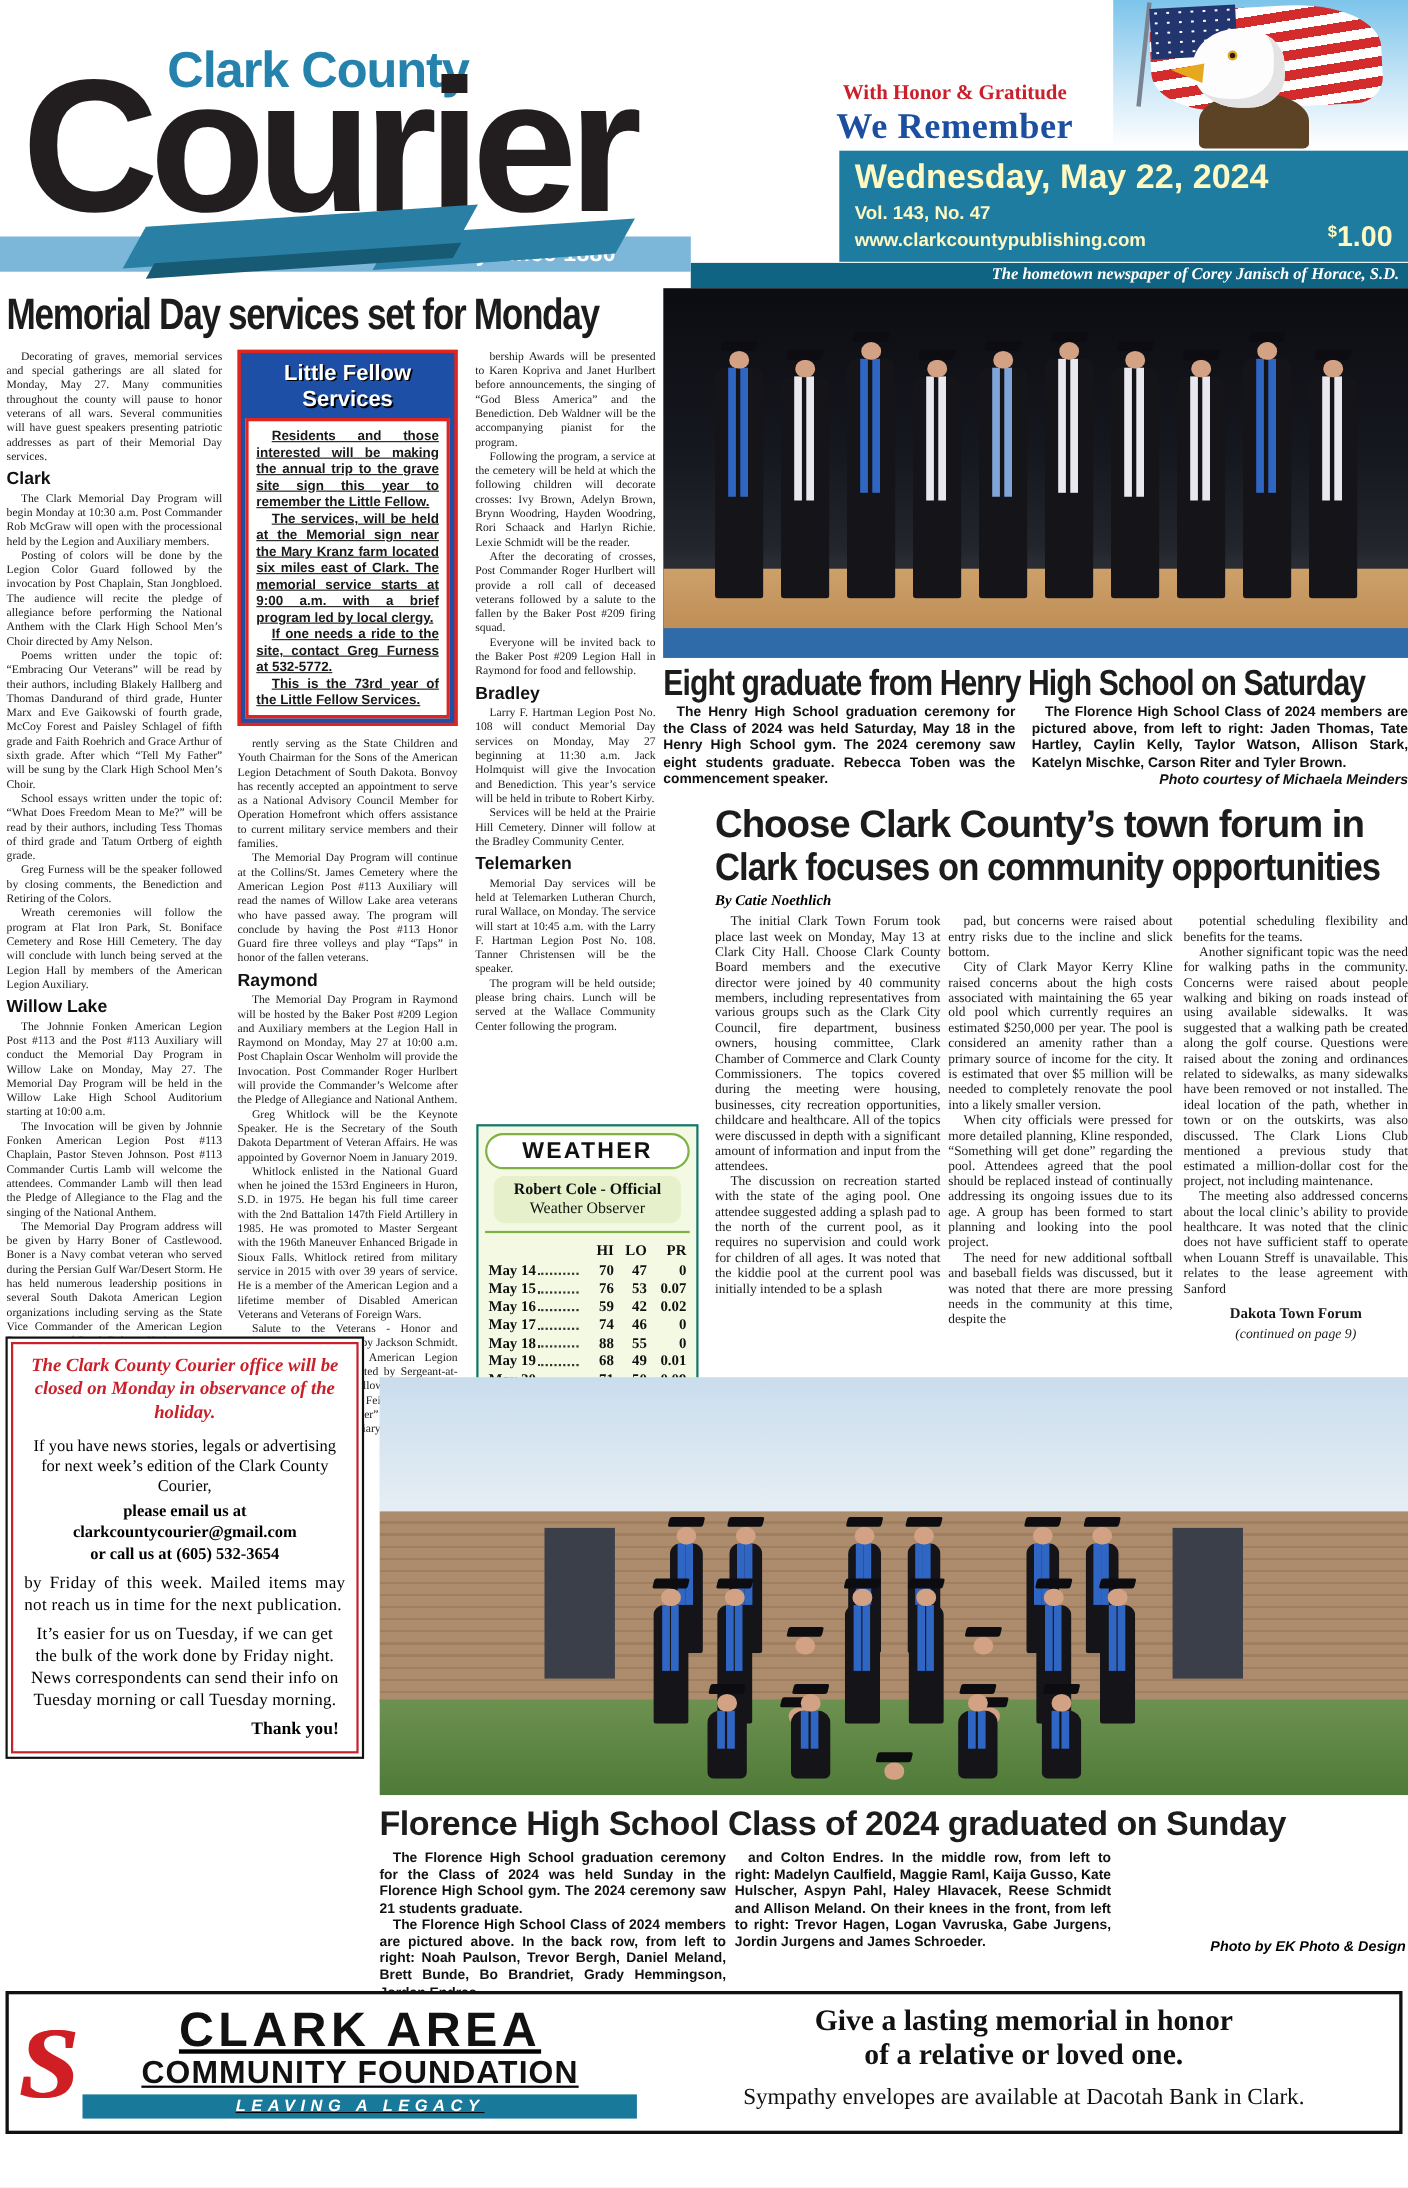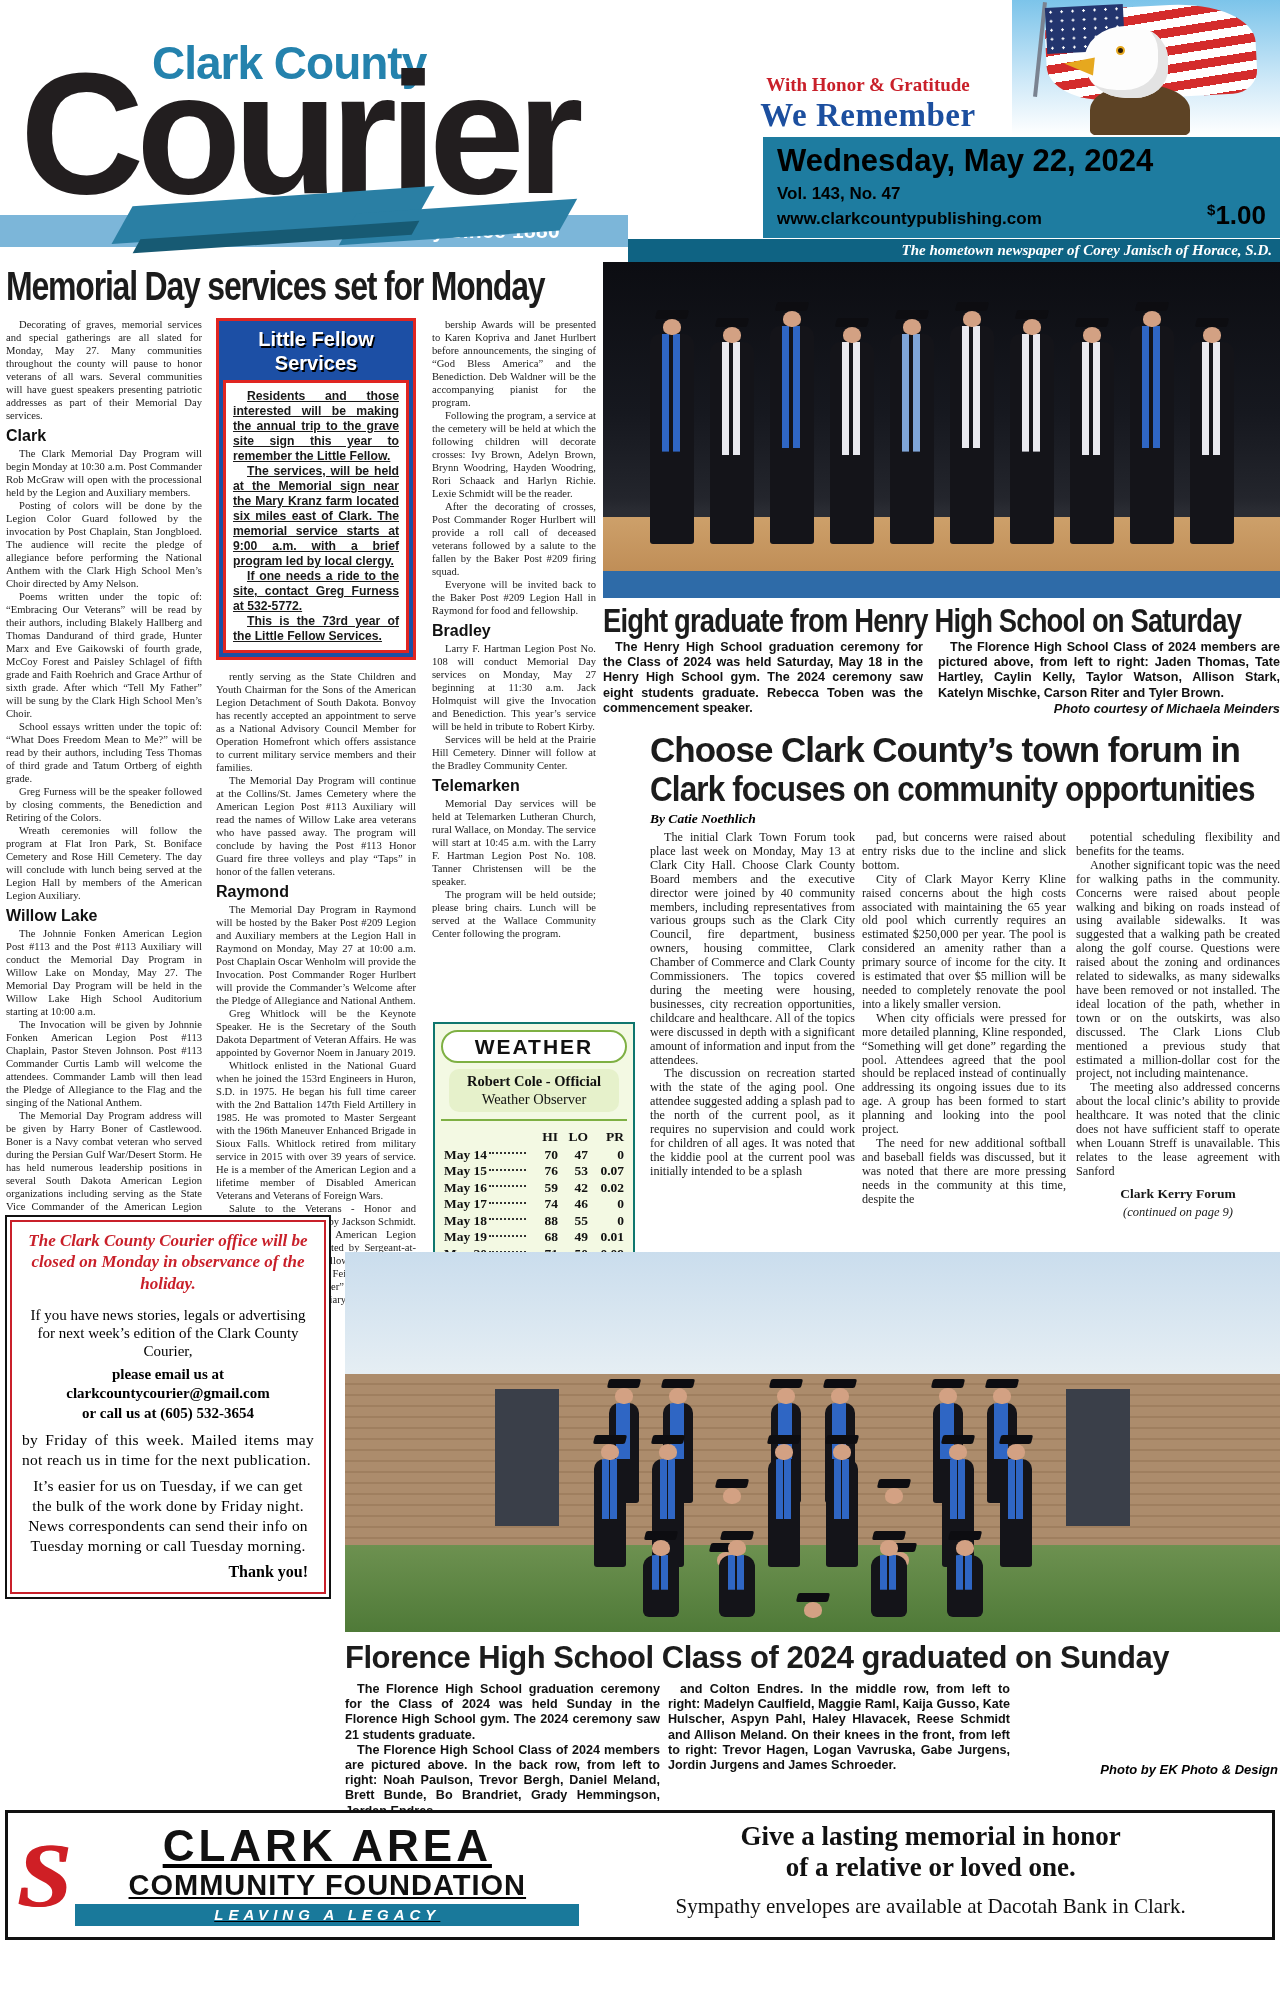--- a/index.html
+++ b/index.html
@@ -21,21 +21,21 @@
   .flag-art { position:absolute; left:1012px; top:0; width:268px; height:135px; background:linear-gradient(180deg,#7cc4ea 0%,#cfe9f8 60%,#ffffff 100%); overflow:hidden; }
   .flag-pole { position:absolute; left:26px; top:2px; width:4px; height:95px; background:#7a8391; transform:rotate(6deg); }
   .flag-stripes { position:absolute; left:34px; top:6px; width:210px; height:92px;
       background:repeating-linear-gradient(174deg,#d42c2c 0 9px,#ffffff 9px 18px); border-radius:6% 40% 12% 30%/30% 45% 25% 40%; transform:rotate(-3deg); }
   .flag-canton { position:absolute; left:34px; top:6px; width:78px; height:46px; background:#23356e;
       background-image:radial-gradient(#fff 1.3px, transparent 1.6px); background-size:11px 9px; transform:rotate(-3deg); }
   .eagle-body { position:absolute; left:78px; top:84px; width:100px; height:52px; background:#5d4325; border-radius:50% 50% 10% 10%; }
   .eagle-head { position:absolute; left:72px; top:26px; width:84px; height:72px; background:#fdfdfd; border-radius:52% 48% 42% 54%; box-shadow:inset -10px -8px 0 #e3e3e3; }
   .eagle-beak { position:absolute; left:52px; top:56px; width:0; height:0; border-top:9px solid transparent; border-bottom:9px solid transparent; border-right:30px solid #e6a81f; transform:rotate(6deg); }
   .eagle-eye { position:absolute; left:104px; top:46px; width:9px; height:9px; background:#2c1d08; border:2px solid #e6a81f; border-radius:50%; }
-  .date-box { position:absolute; left:763px; top:137px; width:517px; height:101px; background:#1e7ca0; color:#000000; padding:7px 14px 6px; }
+  .date-box { position:absolute; left:763px; top:137px; width:517px; height:101px; background:#1e7ca0; color:#fef9c3; padding:7px 14px 6px; }
   .issue-date { font:bold 31px/1.1 "Liberation Sans",sans-serif; }
   .issue-vol { font:bold 17px/1.2 "Liberation Sans",sans-serif; margin-top:6px; }
   .issue-url { font:bold 17px/1.2 "Liberation Sans",sans-serif; margin-top:5px; }
   .issue-price { position:absolute; right:14px; bottom:10px; font:bold 26px/1 "Liberation Sans",sans-serif; }
   .issue-price sup { font-size:15px; vertical-align:9px; }
   .hometown-strip { position:absolute; left:628px; top:239px; width:652px; height:23px; background:#0f6383; color:#fff;
       font:bold italic 15px/23px "Liberation Serif",serif; text-align:right; padding-right:8px; }
 
   
   .memorial-headline { position:absolute; left:6px; top:266px; font:bold 40px/1 "Liberation Sans",sans-serif; color:#1c1c1c;
@@ -111,21 +111,21 @@
   .cont-note { font:italic 12.5px/1.3 "Liberation Serif",serif; text-align:center; }
 
   
   .weather { position:absolute; left:433px; top:1022px; width:202px; border:2px solid #0f766e; background:#f3f9e3; padding:6px 6px 7px; }
   .w-title-pill { background:#fff; border:2px solid #7eb043; border-radius:18px; text-align:center; padding:3px 0;
       font:bold 21px/1.1 "Liberation Sans",sans-serif; letter-spacing:2px; color:#111; }
   .w-observer { background:#e6f1cb; border-radius:10px; margin:6px 8px 7px; text-align:center;
       font:14.5px/1.25 "Liberation Serif",serif; padding:3px 0 4px; color:#111; }
   .w-observer b { font-weight:bold; }
   .w-table { border-top:2px solid #7eb043; padding:8px 3px 0; font:bold 13.5px/16.5px "Liberation Serif",serif; color:#111; }
-  .w-row, .w-head { display:flex; align-items:center; }
+  .w-row, .w-head { display:flex; align-items:flex-end; }
   .w-head { margin-bottom:1px; }
   .wd { white-space:nowrap; }
   .leader { flex:1; border-bottom:2px dotted #333; margin:0 2px 4px 2px; }
   .wv { width:30px; text-align:right; }
   .wpr { width:36px; }
   .w-precip { display:flex; justify-content:space-between; font:bold 12.6px/16px "Liberation Serif",serif; }
 
   
   .closed-box { position:absolute; left:5px; top:1215px; width:326px; background:#fff; border:2px solid #111; padding:3px; z-index:5; }
   .cb-inner { border:2px solid #c9202a; padding:8px 10px 10px; }
@@ -288,21 +288,21 @@
         <p class="para">City of Clark Mayor Kerry Kline raised concerns about the high costs associated with maintaining the 65 year old pool which currently requires an estimated $250,000 per year. The pool is considered an amenity rather than a primary source of income for the city. It is estimated that over $5 million will be needed to completely renovate the pool into a likely smaller version.</p>
         <p class="para">When city officials were pressed for more detailed planning, Kline responded, “Something will get done” regarding the pool. Attendees agreed that the pool should be replaced instead of continually addressing its ongoing issues due to its age. A group has been formed to start planning and looking into the pool project.</p>
         <p class="para">The need for new additional softball and baseball fields was discussed, but it was noted that there are more pressing needs in the community at this time, despite the</p>
       </div>
     <div class="fcol fc3">
       <div>
           <p class="para">potential scheduling flexibility and benefits for the teams.</p>
           <p class="para">Another significant topic was the need for walking paths in the community. Concerns were raised about people walking and biking on roads instead of using available sidewalks. It was suggested that a walking path be created along the golf course. Questions were raised about the zoning and ordinances related to sidewalks, as many sidewalks have been removed or not installed. The ideal location of the path, whether in town or on the outskirts, was also discussed. The Clark Lions Club mentioned a previous study that estimated a million-dollar cost for the project, not including maintenance.</p>
           <p class="para">The meeting also addressed concerns about the local clinic’s ability to provide healthcare. It was noted that the clinic does not have sufficient staff to operate when Louann Streff is unavailable. This relates to the lease agreement with Sanford</p>
         </div>
-      <div class="cont-title">Clark Kerry Forum</div>
+      <div class="cont-title">Dakota Town Forum</div>
       <div class="cont-note">(continued on page 9)</div>
     </div>
   </section>
 
   <aside class="weather">
     <div class="w-title-pill">WEATHER</div>
     <div class="w-observer">
       <b>Robert Cole - Official</b><br>
       <span>Weather Observer</span>
     </div>

